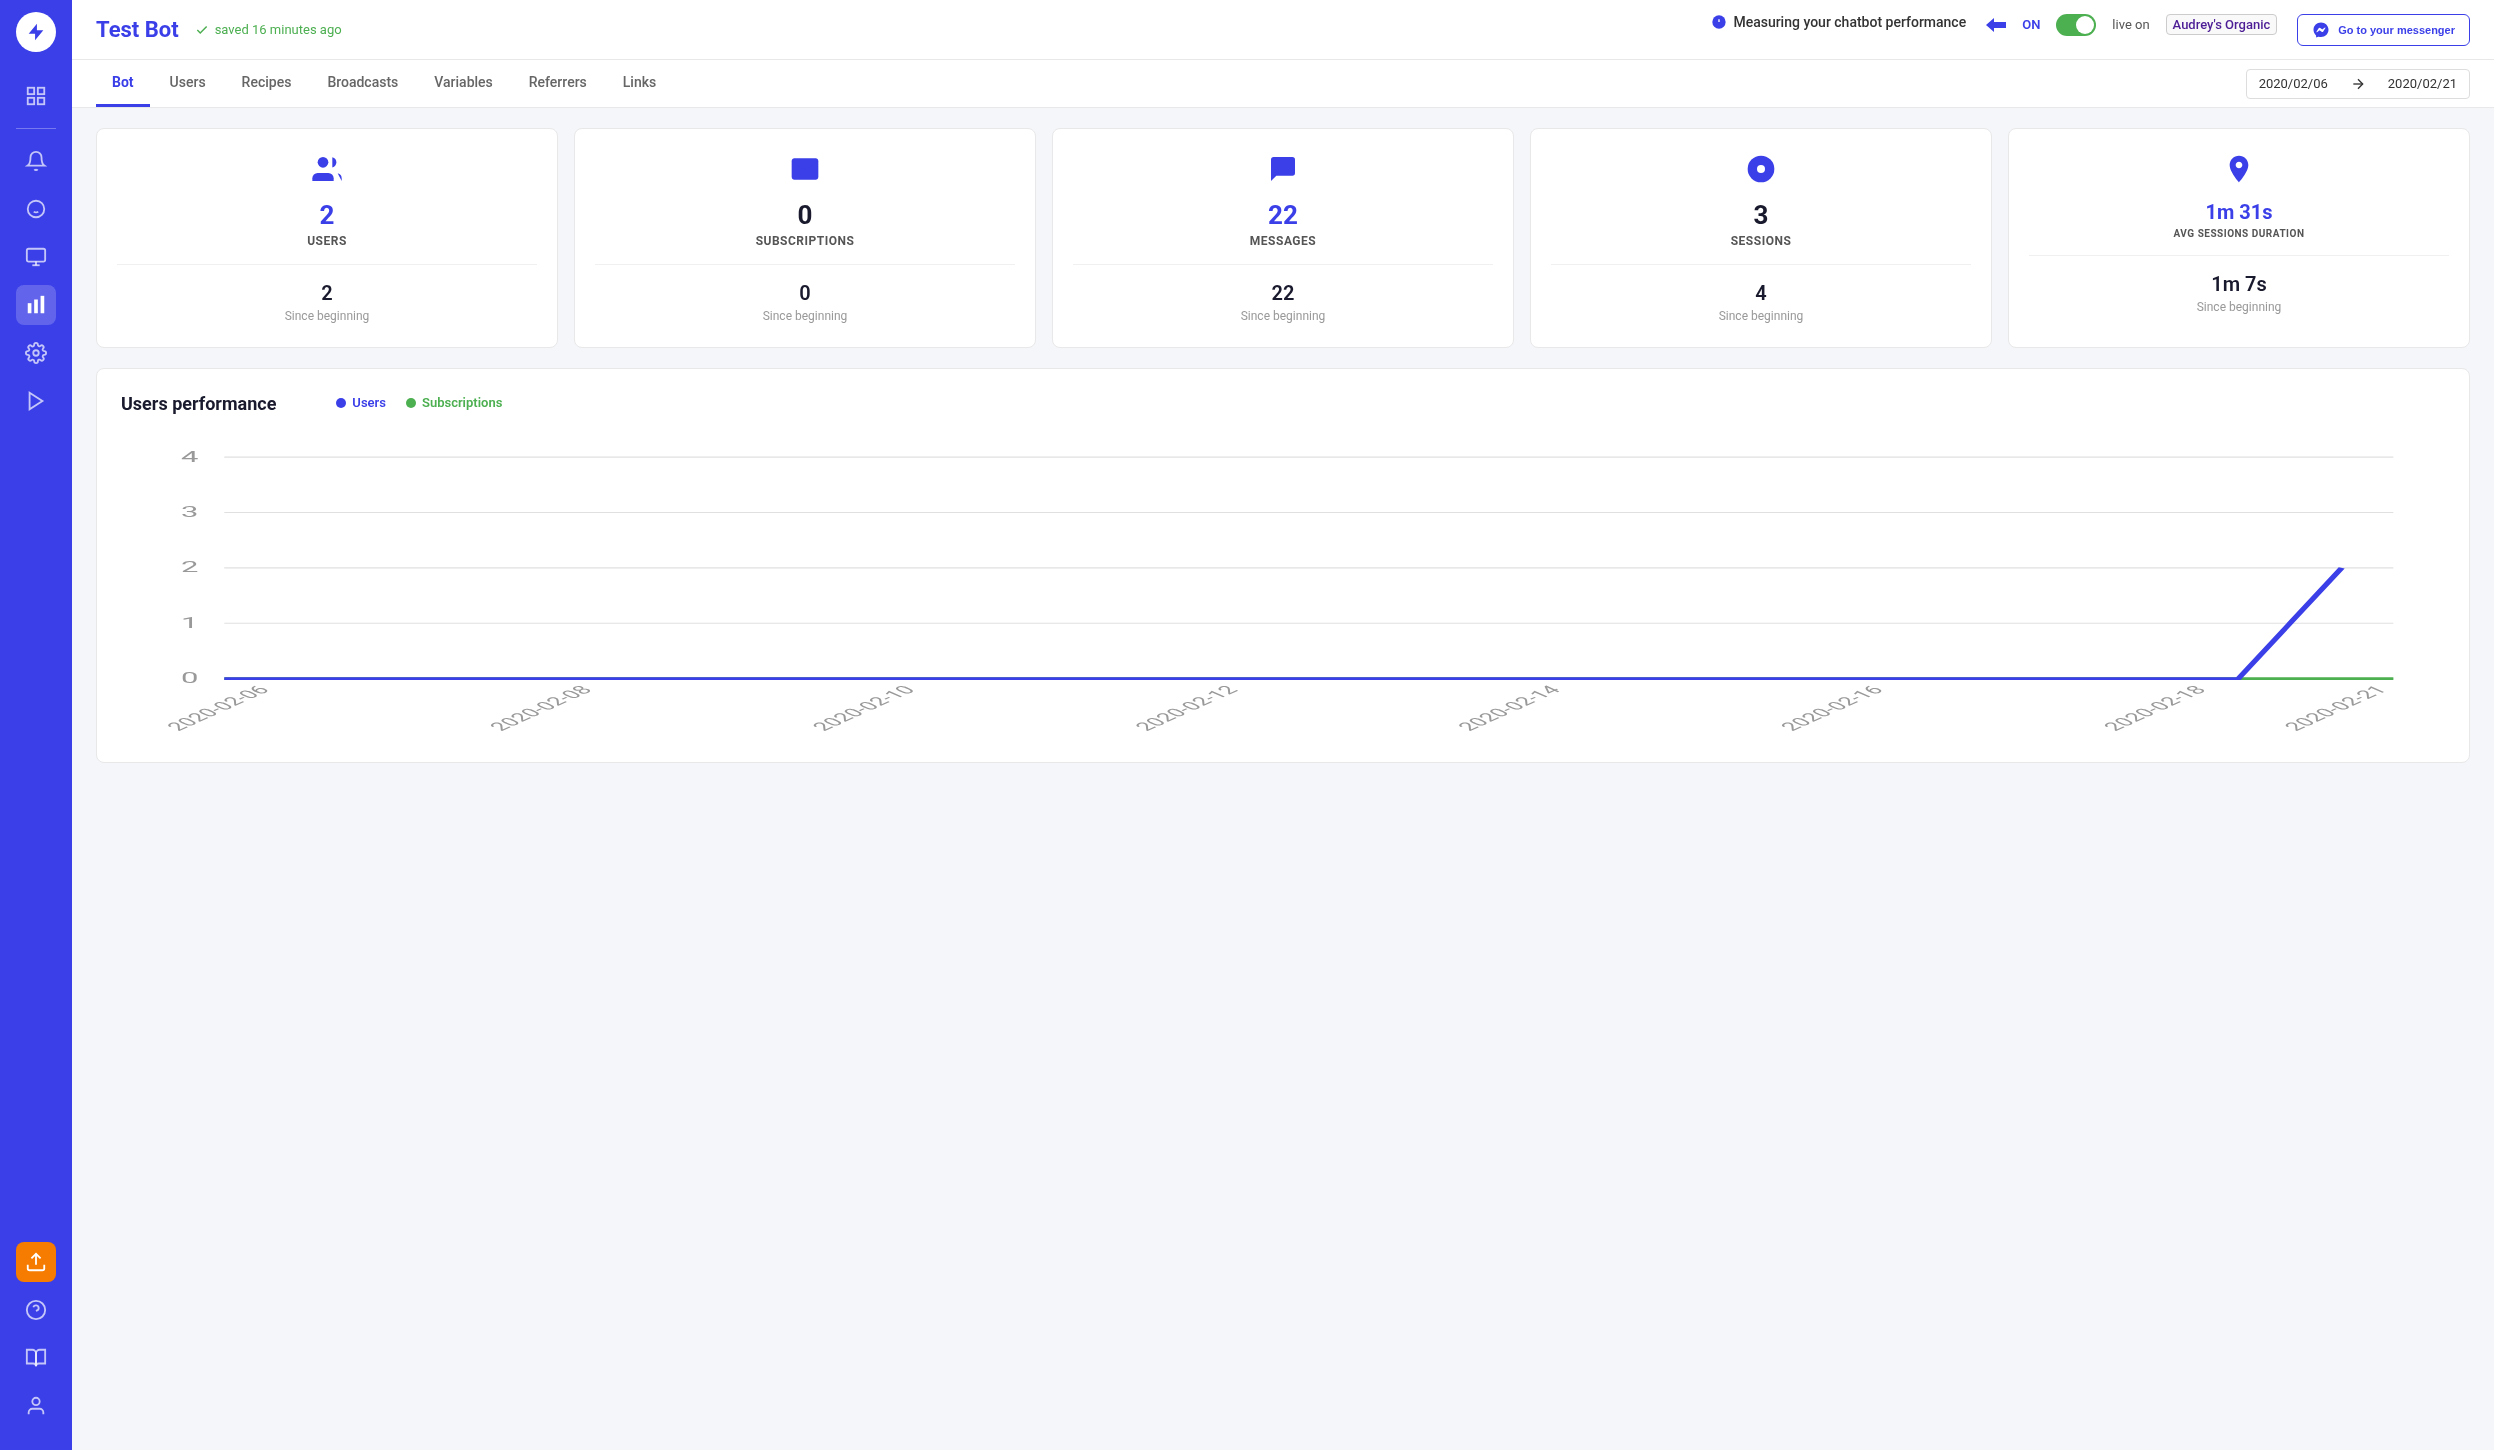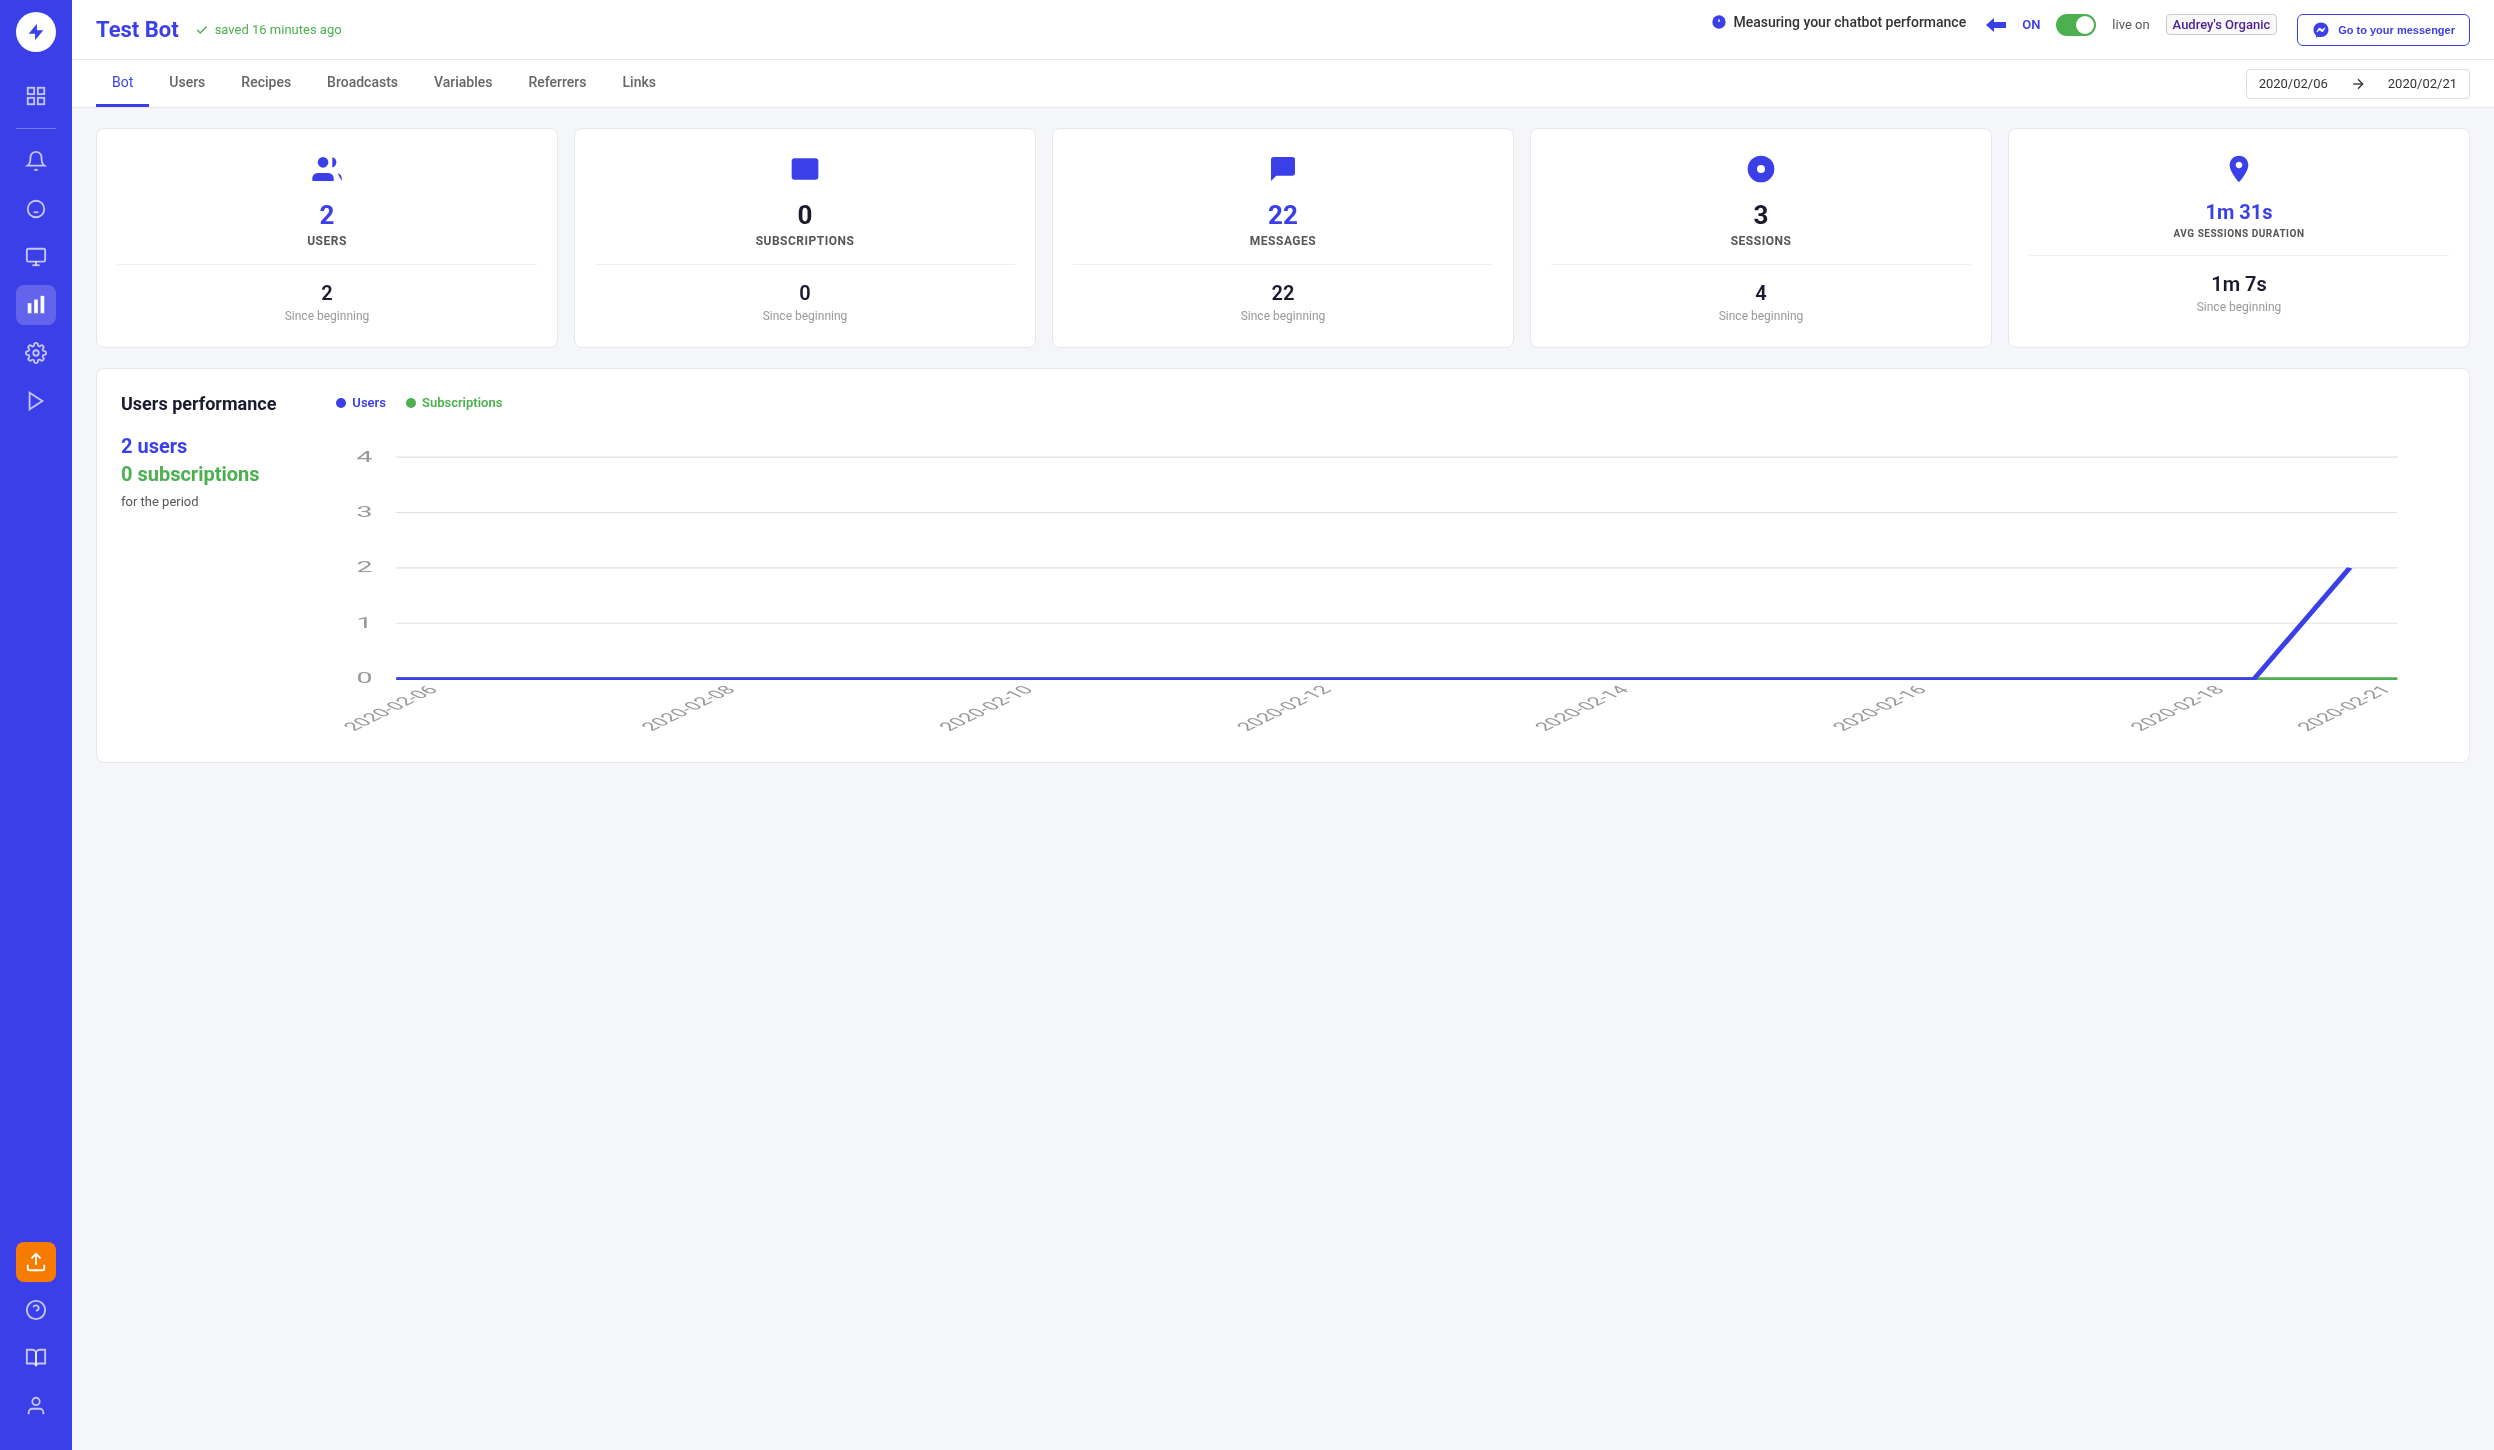--- a/index.html
+++ b/index.html
@@ -123,21 +123,21 @@
       gap: 4px;
     }
     .nav-tab {
       padding: 14px 16px;
       font-size: 14px;
       color: #666;
       cursor: pointer;
       border-bottom: 3px solid transparent;
       font-weight: 500;
     }
-    .nav-tab.active { color: #3b3fe8; border-bottom-color: #3b3fe8; font-weight: 400; }
+    .nav-tab.active { color: #3b3fe8; border-bottom-color: #3b3fe8; font-weight: 700; }
     .nav-tabs-right {
       margin-left: auto;
       display: flex; align-items: center; gap: 12px;
       font-size: 13px; color: #333;
     }
     .date-range {
       display: flex; align-items: flex-start; gap: 22px;
       border: 1px solid #ddd; border-radius: 4px; padding: 6px 12px;
     }
 
@@ -422,25 +422,20 @@
             <span style="color:#3b3fe8; font-weight:600;">Users</span>
           </div>
           <div class="legend-item">
             <div class="legend-dot" style="background:#4caf50;"></div>
             <span style="color:#4caf50; font-weight:600;">Subscriptions</span>
           </div>
         </div>
       </div>
 
       <div class="chart-container">
-        <div class="chart-left">
-          <div class="chart-stat-users">2 users</div>
-          <div class="chart-stat-subs">0 subscriptions</div>
-          <div class="chart-period">for the period</div>
-        </div>
 
         <div class="chart-area">
           <svg class="line-chart" width="100%" height="300" viewBox="0 0 900 260" preserveAspectRatio="none">
 
             <line x1="40" y1="20" x2="880" y2="20" stroke="#e0e0e0" stroke-width="1"></line>
             <line x1="40" y1="68" x2="880" y2="68" stroke="#e0e0e0" stroke-width="1"></line>
             <line x1="40" y1="116" x2="880" y2="116" stroke="#e0e0e0" stroke-width="1"></line>
             <line x1="40" y1="164" x2="880" y2="164" stroke="#e0e0e0" stroke-width="1"></line>
             <line x1="40" y1="212" x2="880" y2="212" stroke="#e0e0e0" stroke-width="1"></line>
 

